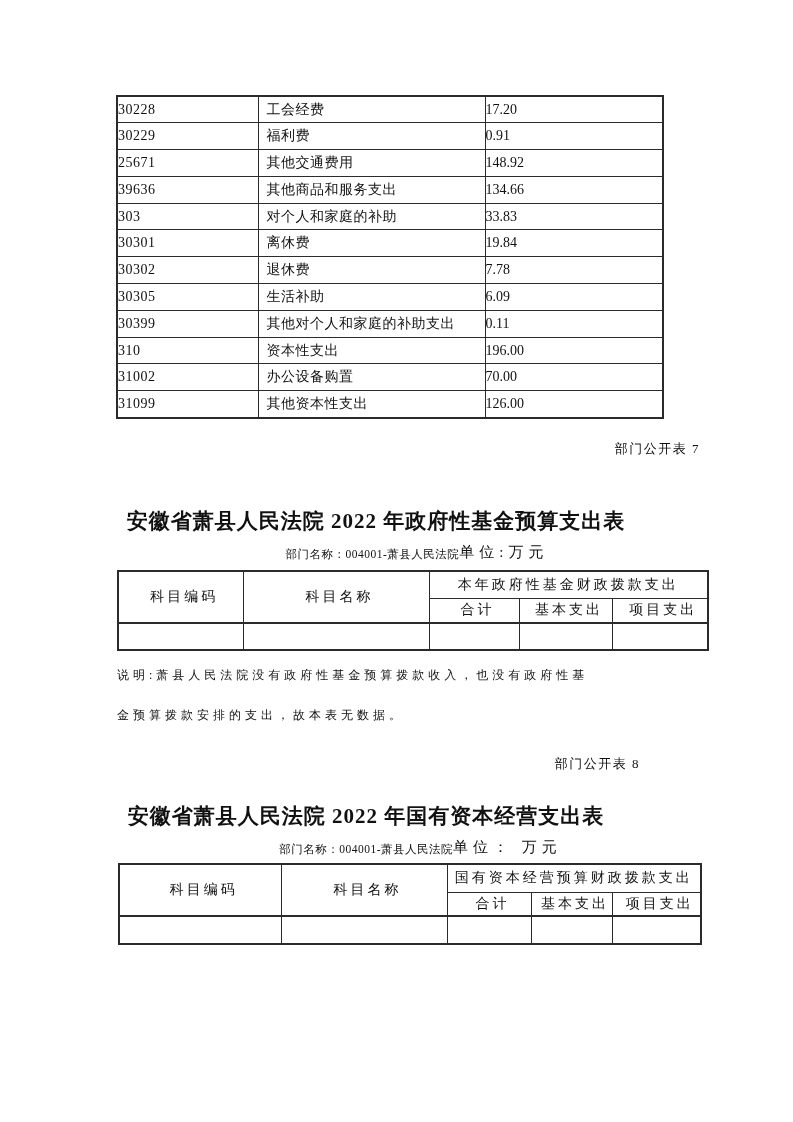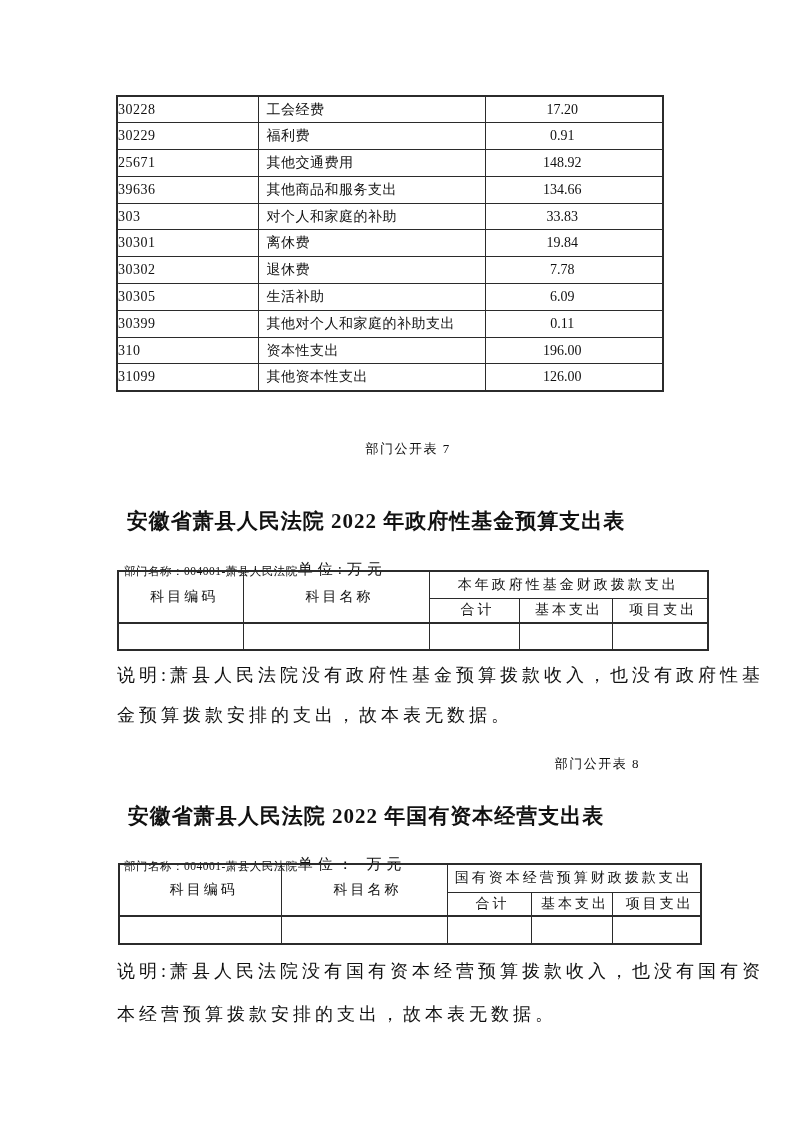--- a/index.html
+++ b/index.html
@@ -10,52 +10,52 @@
     overflow:hidden;
   }
   table { border-collapse:collapse; table-layout:fixed; }
 
   
   .big-table { position:absolute; left:116px; top:95px; width:546px; border:2px solid #2b2b2b; }
   .big-table td { border:1px solid #2b2b2b; height:26.8px; vertical-align:middle;
                   font-size:14px; letter-spacing:0.5px; overflow:hidden; }
   .big-table td.code   { letter-spacing:0.5px; }
   .big-table td.name   { padding-left:8px;margin-left:16px; }
-  .big-table td.amount { text-align:center; padding-right:23px; letter-spacing:0; }
+  .big-table td.amount { text-align:left; padding-right:23px; letter-spacing:0; }
 
   
   .ref { position:absolute; font-size:13px; letter-spacing:1.5px; white-space:nowrap; }
-  .ref7 { top:440px; left:116px; width:584px; text-align:center; }
+  .ref7 { top:440px; left:116px; width:584px; text-align:right; }
   .ref8 { top:755px; left:116px; width:524px; text-align:right; }
 
   
   .title { position:absolute; font-weight:bold; font-size:21px; letter-spacing:1px;
            line-height:32px; text-align:center; white-space:nowrap; }
   .title7 { top:505px; left:116px; width:520px; }
   .title8 { top:800px; left:116px; width:500px; }
 
   
-  .meta { position:absolute; display:flex; justify-content:flex-start; align-items:flex-end;margin-top:17px; }
+  .meta { position:absolute; display:flex; justify-content:center; align-items:flex-end; }
   .meta7 { top:543px; left:124px; width:586px; }
   .meta8 { top:838px; left:124px; width:593px; }
   .dept  { font-size:11.5px; letter-spacing:0.5px; white-space:nowrap; }
   .unit  { font-size:15px; letter-spacing:5px; white-space:nowrap; }
 
   
   .grid { position:absolute; border:2px solid #2b2b2b; }
   .grid td { border:1px solid #2b2b2b; text-align:center; vertical-align:middle;
              font-size:14px; letter-spacing:3px; overflow:hidden; }
   .t7 { left:117px; top:570px; width:590px; }
   .t8 { left:118px; top:863px; width:582px; }
   .t7 tr.h1 td { height:27px; }  .t7 tr.h2 td { height:25px; }  .t7 tr.body td { height:27px; }
   .t8 tr.h1 td { height:28px; }  .t8 tr.h2 td { height:24px; }  .t8 tr.body td { height:28px; }
   .grid tr.h2 td, .grid td.span2 { border-bottom:2px solid #2b2b2b;padding-left:7px; }
 
   
-  .note { position:absolute; font-size:18px; letter-spacing:4px; white-space:nowrap; }
+  .note { position:absolute; font-size:12px; letter-spacing:4px; white-space:nowrap; }
   .note7 { top:655px; left:117px; line-height:40px; }
   .note8 { top:950px; left:117px; line-height:43px; }
 </style>
 </head>
 <body>
 
 <div class="page">
 
   <table class="big-table">
     <colgroup>
@@ -106,20 +106,25 @@
         </tr>
       <tr>
           <td class="code">30399</td>
           <td class="name">其他对个人和家庭的补助支出</td>
           <td class="amount">0.11</td>
         </tr>
       <tr>
           <td class="code">310</td>
           <td class="name">资本性支出</td>
           <td class="amount">196.00</td>
+        </tr>
+      <tr>
+          <td class="code">31002</td>
+          <td class="name">办公设备购置</td>
+          <td class="amount">70.00</td>
         </tr>
       <tr>
           <td class="code">31099</td>
           <td class="name">其他资本性支出</td>
           <td class="amount">126.00</td>
         </tr>
     </tbody>
   </table>
 
   <div class="ref ref7">部门公开表 7</div>
@@ -188,18 +193,14 @@
       </tr>
       <tr class="body">
         <td></td>
           <td></td>
           <td></td>
           <td></td>
           <td></td>
       </tr>
     </tbody>
   </table>
-  <div class="note note8">
-    <div>说明:萧县人民法院没有国有资本经营预算拨款收入，也没有国有资</div>
-    <div>本经营预算拨款安排的支出，故本表无数据。</div>
-  </div>
 
 </div>
 
 </body></html>

